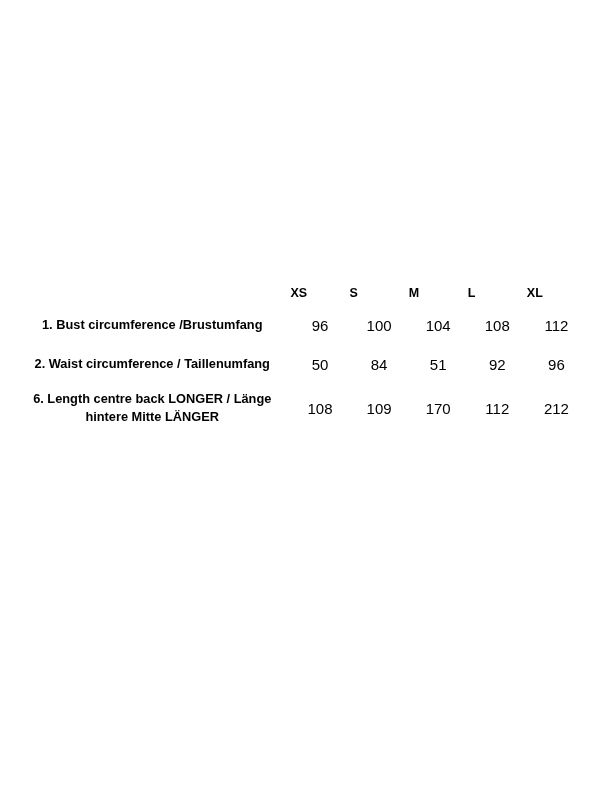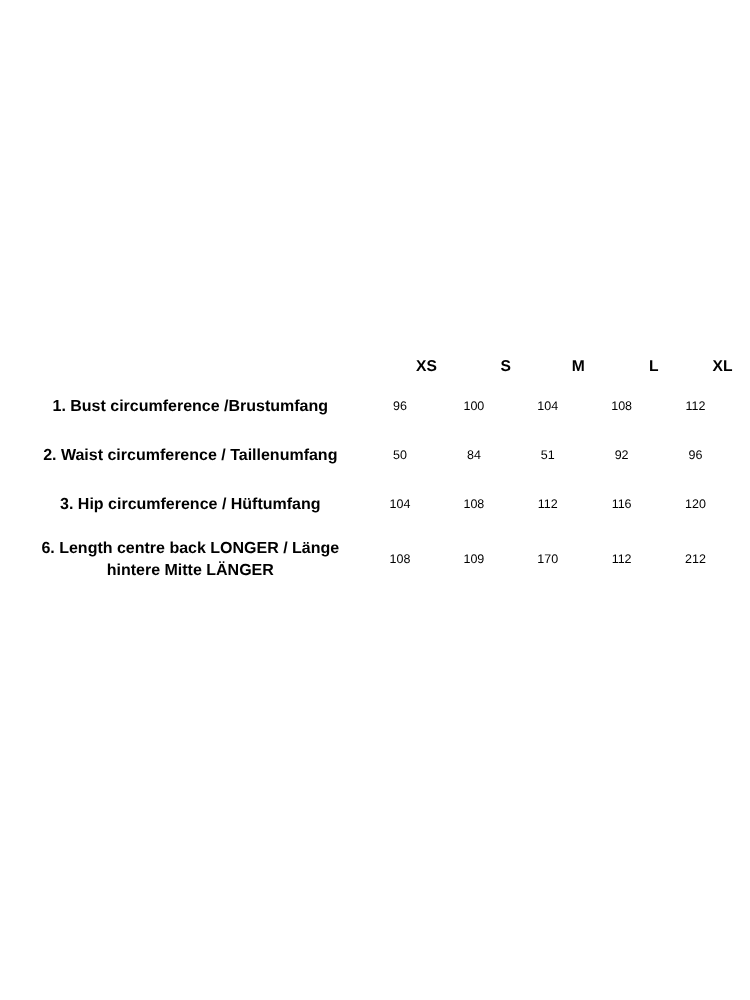--- a/index.html
+++ b/index.html
@@ -39,21 +39,21 @@
   }
   
   col.label-col { width: 276px; }
   col.size-col  { width: 59px; }
 
   thead th.header-label {
     height: 38px;
   }
   thead th.header-size {
     height: 38px;
-    text-align: right;
+    text-align: left;
     font-size: 12.5px;
     font-weight: bold;
     color: #000;
     vertical-align: bottom;
     padding-bottom: 6px;
   }
 
   tbody tr {
     height: 39px;
   }
@@ -63,21 +63,21 @@
   td.row-label {
     font-size: 12.8px;
     font-weight: bold;
     line-height: 1.42;
     text-align: center;
     padding-right: 16px;
     color: #000;
   }
   td.row-value {
     text-align: center;
-    font-size: 10px;
+    font-size: 15px;
     font-weight: normal;
     color: #000;
   }
 </style>
 </head>
 <body>
 
 <div class="size-chart">
   <table class="size-table">
     <colgroup>
@@ -108,28 +108,20 @@
         <td class="row-value">112</td>
       </tr>
       <tr>
         <td class="row-label">2. Waist circumference / Taillenumfang</td>
         <td class="row-value">50</td>
         <td class="row-value">84</td>
         <td class="row-value">51</td>
         <td class="row-value">92</td>
         <td class="row-value">96</td>
       </tr>
-      <tr>
-        <td class="row-label">3. Hip circumference / Hüftumfang</td>
-        <td class="row-value">104</td>
-        <td class="row-value">108</td>
-        <td class="row-value">112</td>
-        <td class="row-value">116</td>
-        <td class="row-value">120</td>
-      </tr>
       <tr class="tall">
         <td class="row-label">6. Length centre back LONGER / Länge hintere Mitte LÄNGER</td>
         <td class="row-value">108</td>
         <td class="row-value">109</td>
         <td class="row-value">170</td>
         <td class="row-value">112</td>
         <td class="row-value">212</td>
       </tr>
     </tbody>
   </table>

